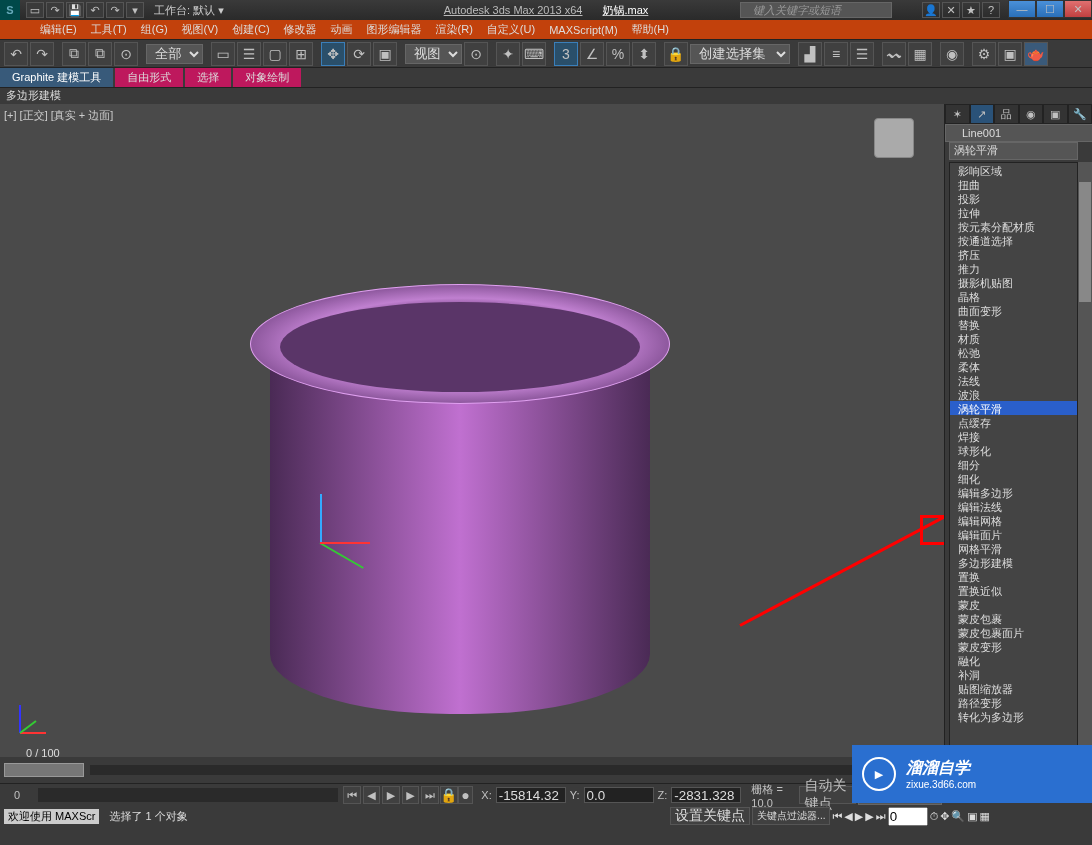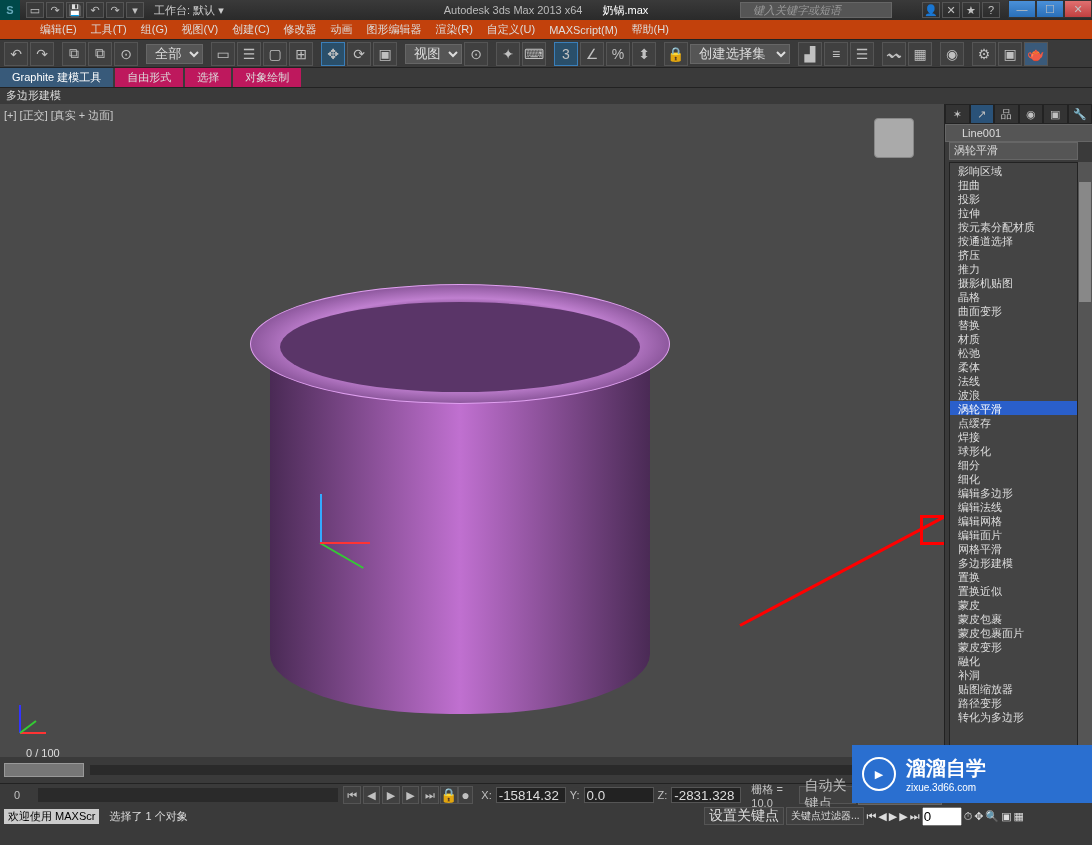--- a/index.html
+++ b/index.html
@@ -4,21 +4,21 @@
 <style>
 * { margin: 0; padding: 0; box-sizing: border-box; font-family: "Microsoft YaHei", sans-serif; }
 body { width: 1092px; height: 845px; background: #404040; overflow: hidden; position: relative; font-size: 11px; color: #c0c0c0; }
 
 
 .titlebar { height: 20px; background: linear-gradient(#3a3a3a,#2a2a2a); display: flex; align-items: center; position: relative; }
 .titlebar .logo { width: 20px; height: 20px; background: #00494a; display: flex; align-items: center; justify-content: center; color: #6ab; font-weight: bold; }
 .titlebar .qat { display: flex; gap: 2px; margin-left: 6px; }
 .titlebar .qat .btn { width: 18px; height: 16px; background: #3a3a3a; border: 1px solid #555; display:flex;align-items:center;justify-content:center; }
 .titlebar .ws { margin-left: 10px; color:#ccc; }
-.titlebar .title { position: absolute; left: 50%; transform: translateX(-50%); color: #bbb; }
+.titlebar .title { position: absolute; left: 50%; transform: translateX(-50%); color: #bbb; text-decoration: underline; }
 .titlebar .title .file { color: #fff; margin-left: 20px; }
 .titlebar .search { position:absolute; right: 200px; width: 152px; height: 16px; background:#555; border:1px solid #666; color:#999; padding-left:12px; font-style:italic; }
 .titlebar .rbtns { position:absolute; right:92px; display:flex; gap:2px; }
 .titlebar .rbtns .btn{width:18px;height:16px;border:1px solid #555;display:flex;align-items:center;justify-content:center;}
 .winbtns { position:absolute; right:0; top:0; display:flex; }
 .winbtns .wb { width:28px; height:18px; display:flex; align-items:center; justify-content:center; border:1px solid #333; }
 .winbtns .min{background:linear-gradient(#4a90d9,#2a6fb8);} 
 .winbtns .max{background:linear-gradient(#4a90d9,#2a6fb8);} 
 .winbtns .close{background:linear-gradient(#e07070,#c04040);}
 
@@ -83,21 +83,21 @@
 .cmdpanel .modlist { position:absolute; top:58px; left:4px; right:14px; bottom:4px; background:#444; border:1px solid #222; overflow:hidden; }
 .cmdpanel .modlist .item { padding:1px 8px; color:#ddd; height:14px; line-height:14px; font-size:11px; white-space:nowrap; }
 .cmdpanel .modlist .item.sel { background:#2a5fca; color:#fff; }
 .cmdpanel .scroll { position:absolute; top:58px; right:0; width:14px; bottom:4px; background:#555; }
 .cmdpanel .scroll .thumb{width:12px;height:120px;background:#888;margin:20px auto 0;}
 .cmdpanel .modsel { position:absolute; top:38px; left:4px; right:14px; height:18px; background:#555; border:1px solid #666; color:#ddd; padding-left:4px; }
 
 
 .watermark { position:absolute; right:0; bottom:42px; width:240px; height:58px; background:#2a6fd0; color:#fff; display:flex; align-items:center; padding:0 10px; gap:10px; }
 .watermark .logo-circ { width:34px;height:34px;border:2px solid #fff;border-radius:50%;display:flex;align-items:center;justify-content:center;}
-.watermark .text1{font-size:20px;font-weight:bold;}
+.watermark .text1{font-size:16px;font-weight:bold;font-style:italic;}
 .watermark .text2{font-size:10px;}
 
 svg{display:block;}
 </style>
 </head>
 <body>
 
 <div class="titlebar">
   <div class="logo">S</div>
   <div class="qat">
@@ -308,21 +308,21 @@
     </div>
     <span style="margin-left:10px">栅格 = 10.0</span>
     <div style="margin-left:auto;display:flex;align-items:center;gap:2px;padding-right:150px">
       <div class="tb-btn" style="height:18px;width:auto;padding:0 4px">自动关键点</div>
       <select class="tb-sel"><option>选定对象</option></select>
     </div>
   </div>
   <div class="row2">
     <span class="welcome">欢迎使用 MAXScr</span>
     <span style="margin-left:10px">选择了 1 个对象</span>
-    <div style="margin-left:auto;display:flex;align-items:center;gap:2px;padding-right:68px">
+    <div style="margin-left:auto;display:flex;align-items:center;gap:2px;padding-right:102px">
       <div class="tb-btn" style="height:18px;width:auto;padding:0 4px">设置关键点</div>
       <div class="tb-btn" style="height:18px;width:auto;padding:0 4px;font-size:10px">关键点过滤器...</div>
       <div class="playbtn">⏮</div>
       <div class="playbtn">◀</div>
       <div class="playbtn">▶</div>
       <div class="playbtn">▶</div>
       <div class="playbtn">⏭</div>
       <input class="fld" style="width: 40px;" value="0">
       <div class="playbtn">⏱</div>
       <div class="playbtn">✥</div>

